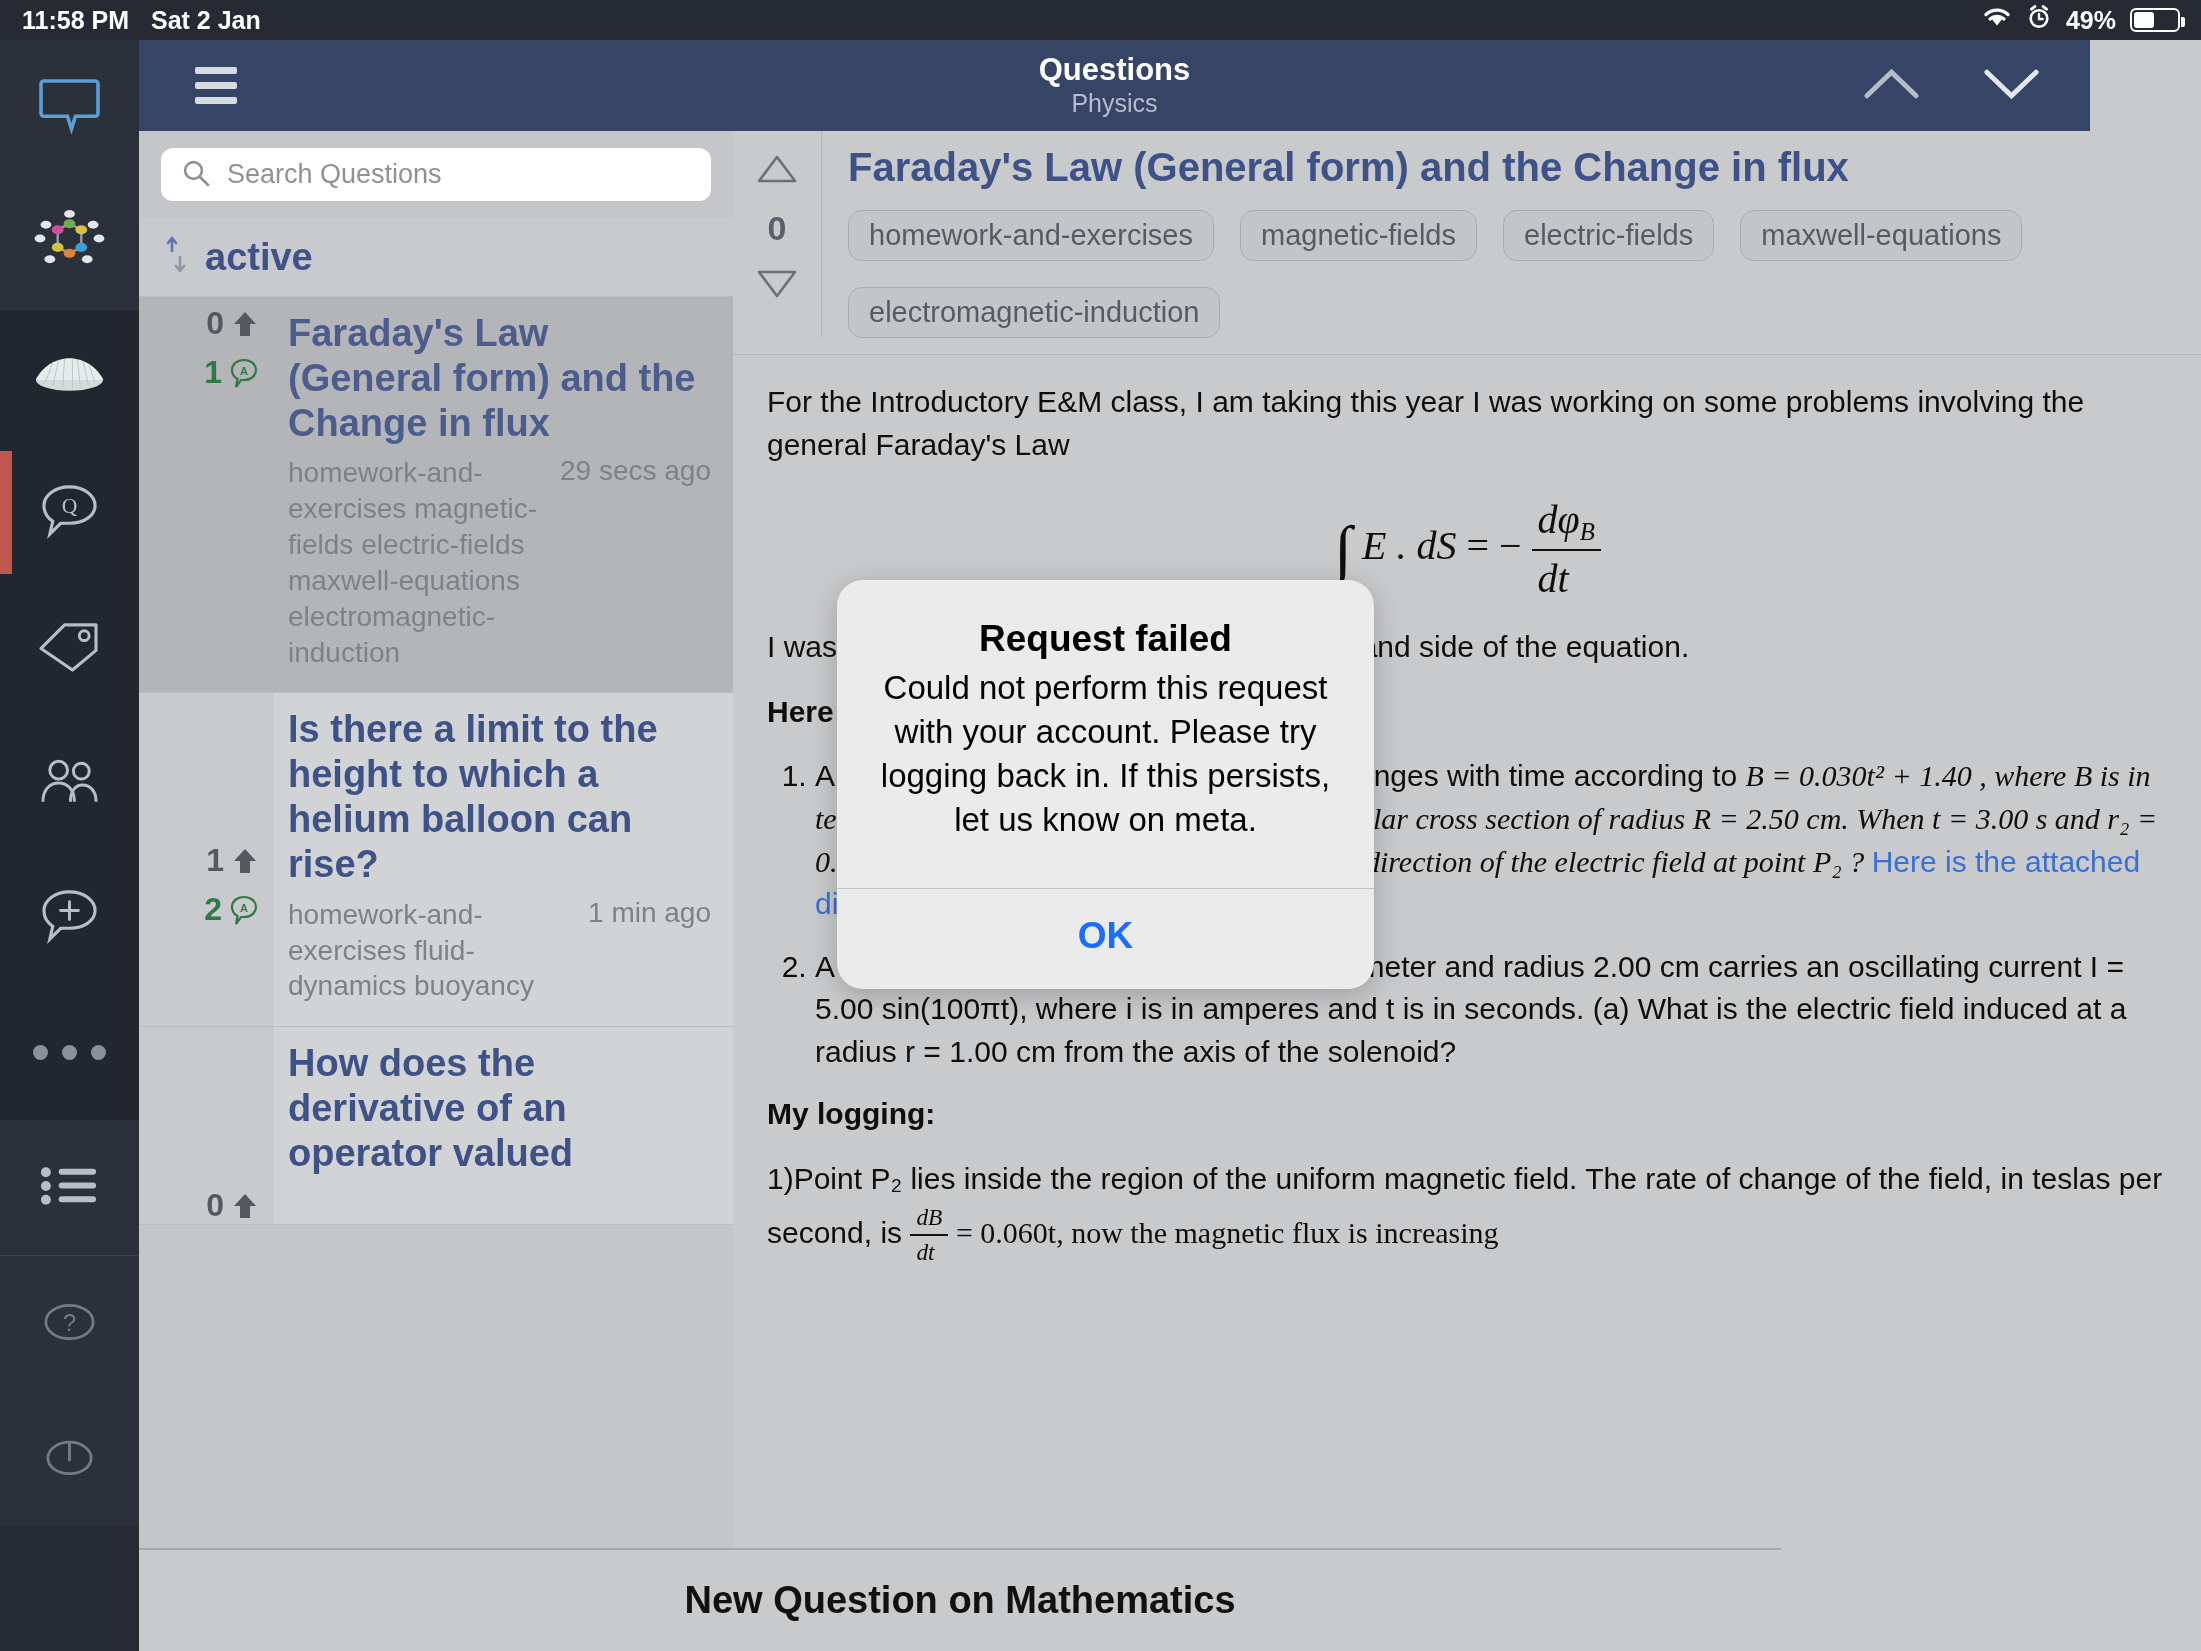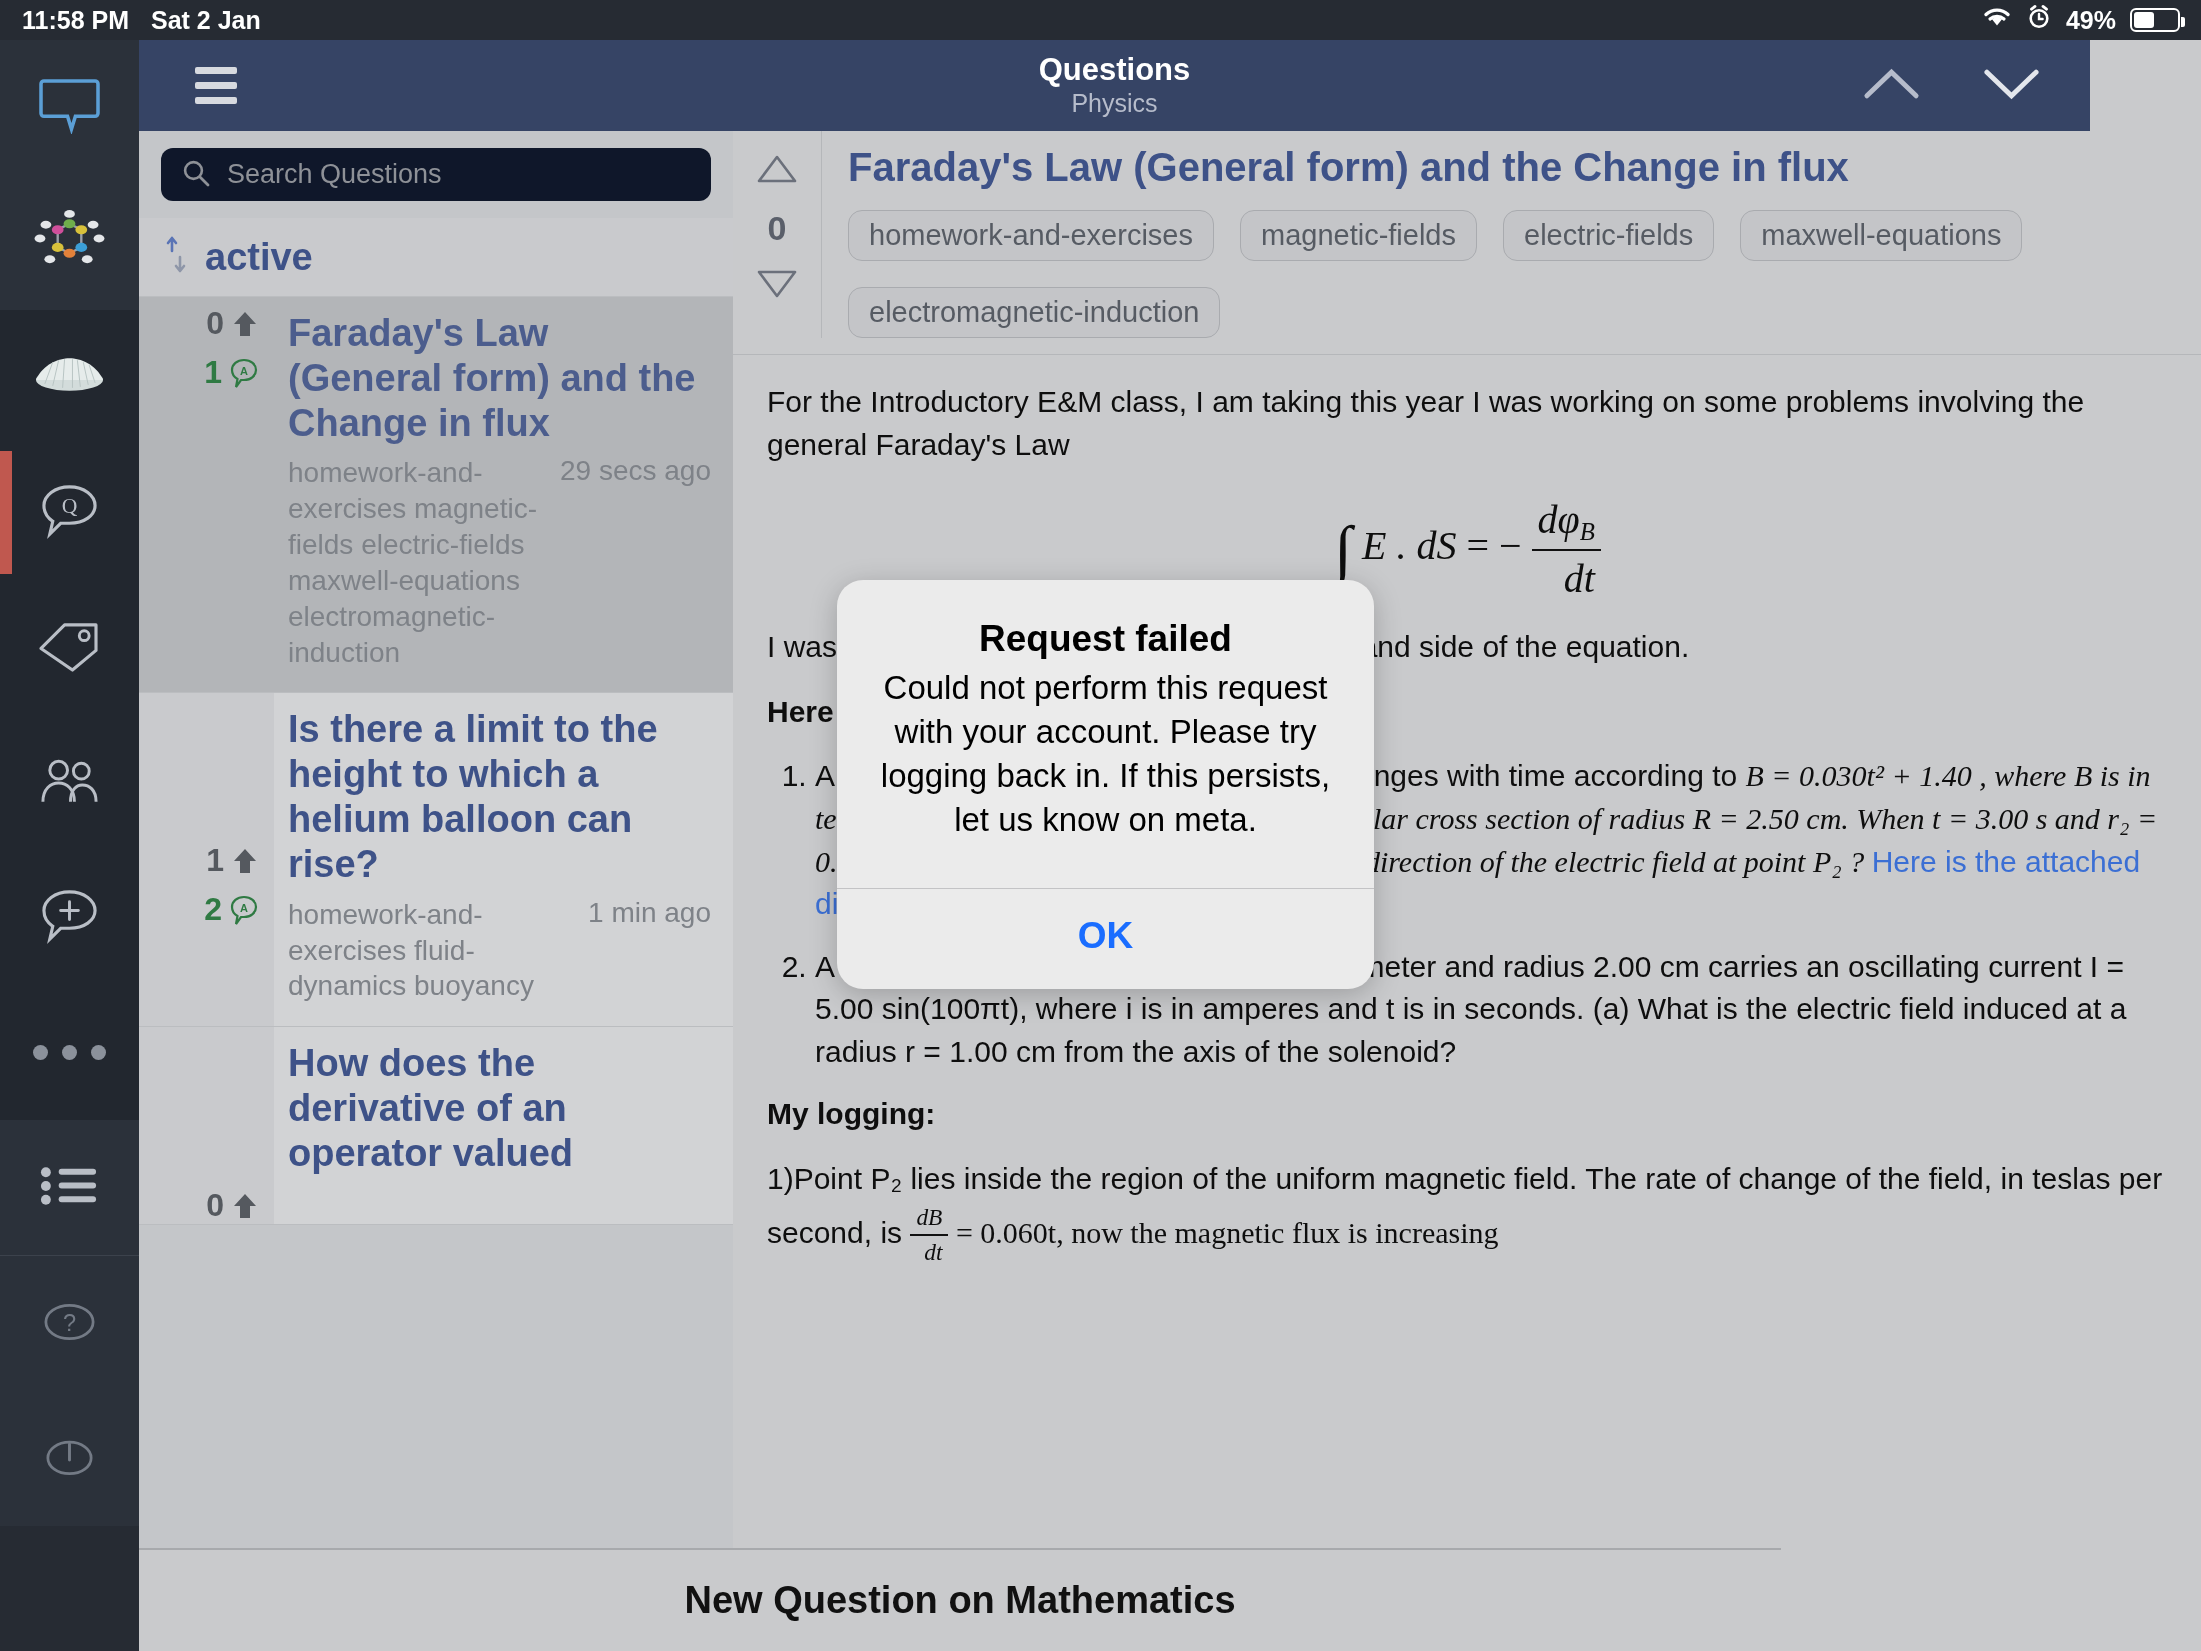--- a/index.html
+++ b/index.html
@@ -68,21 +68,21 @@
   .nav-sub  { color: #b6bccb; font-size: 25px; line-height: 1.25; }
   .nav-arrows { margin-left: auto; display: flex; gap: 59px; padding-right: 48px; }
 
   
   .listpanel {
     position: absolute; top: 131px; left: 139px; width: 594px; height: 1418px;
     background: #c4c6c9; overflow: hidden;
   }
   .searchrow { height: 87px; display: flex; align-items: center; padding: 0 22px; }
   .searchbox {
-    flex: 1; height: 53px; background: #0f172a; border-radius: 12px;
+    flex: 1; height: 53px; background: #ffffff; border-radius: 12px;
     display: flex; align-items: center; gap: 16px; padding: 0 20px;
   }
   .search-ph { color: #8e9197; font-size: 27px; }
   .sortrow {
     height: 79px; background: #c9cacd; display: flex; align-items: center;
     gap: 14px; padding: 0 24px; border-bottom: 1px solid #bbbdc0;
   }
   .sortlabel { color: #3e5288; font-size: 38px; font-weight: bold; }
 
   .qrow { display: flex; border-bottom: 1px solid #bbbdc0; }
@@ -128,21 +128,21 @@
 
   .qbody { padding: 26px 34px 0 34px; color: #0e0e0e; font-size: 30px; line-height: 1.42; }
   .qbody p { margin-bottom: 22px; }
   .qbody b { font-weight: bold; }
   .math { font-family: "Liberation Serif", serif; font-style: italic; }
   .mathup { font-family: "Liberation Serif", serif; font-style: normal; }
   .bigeq {
     text-align: center; font-family: "Liberation Serif", serif;
     font-size: 40px; margin: 26px 0 18px 0;
   }
-  .frac { display: inline-block; vertical-align: middle; text-align: right; }
+  .frac { display: inline-block; vertical-align: middle; text-align: left; }
   .frac .num { display:block; border-bottom: 2px solid #111; padding: 0 6px; }
   .frac .den { display:block; padding: 0 6px; }
   .intsym { font-size: 65px; vertical-align: -12px; font-family: "Liberation Serif", serif; }
   ol.qlist { margin: 0 0 20px 48px; }
   ol.qlist li { margin-bottom: 20px; }
   .lnk { color: #3b6fd4; }
   sub { font-size: .62em; vertical-align: -0.28em; }
 
   
   .bottombar {

